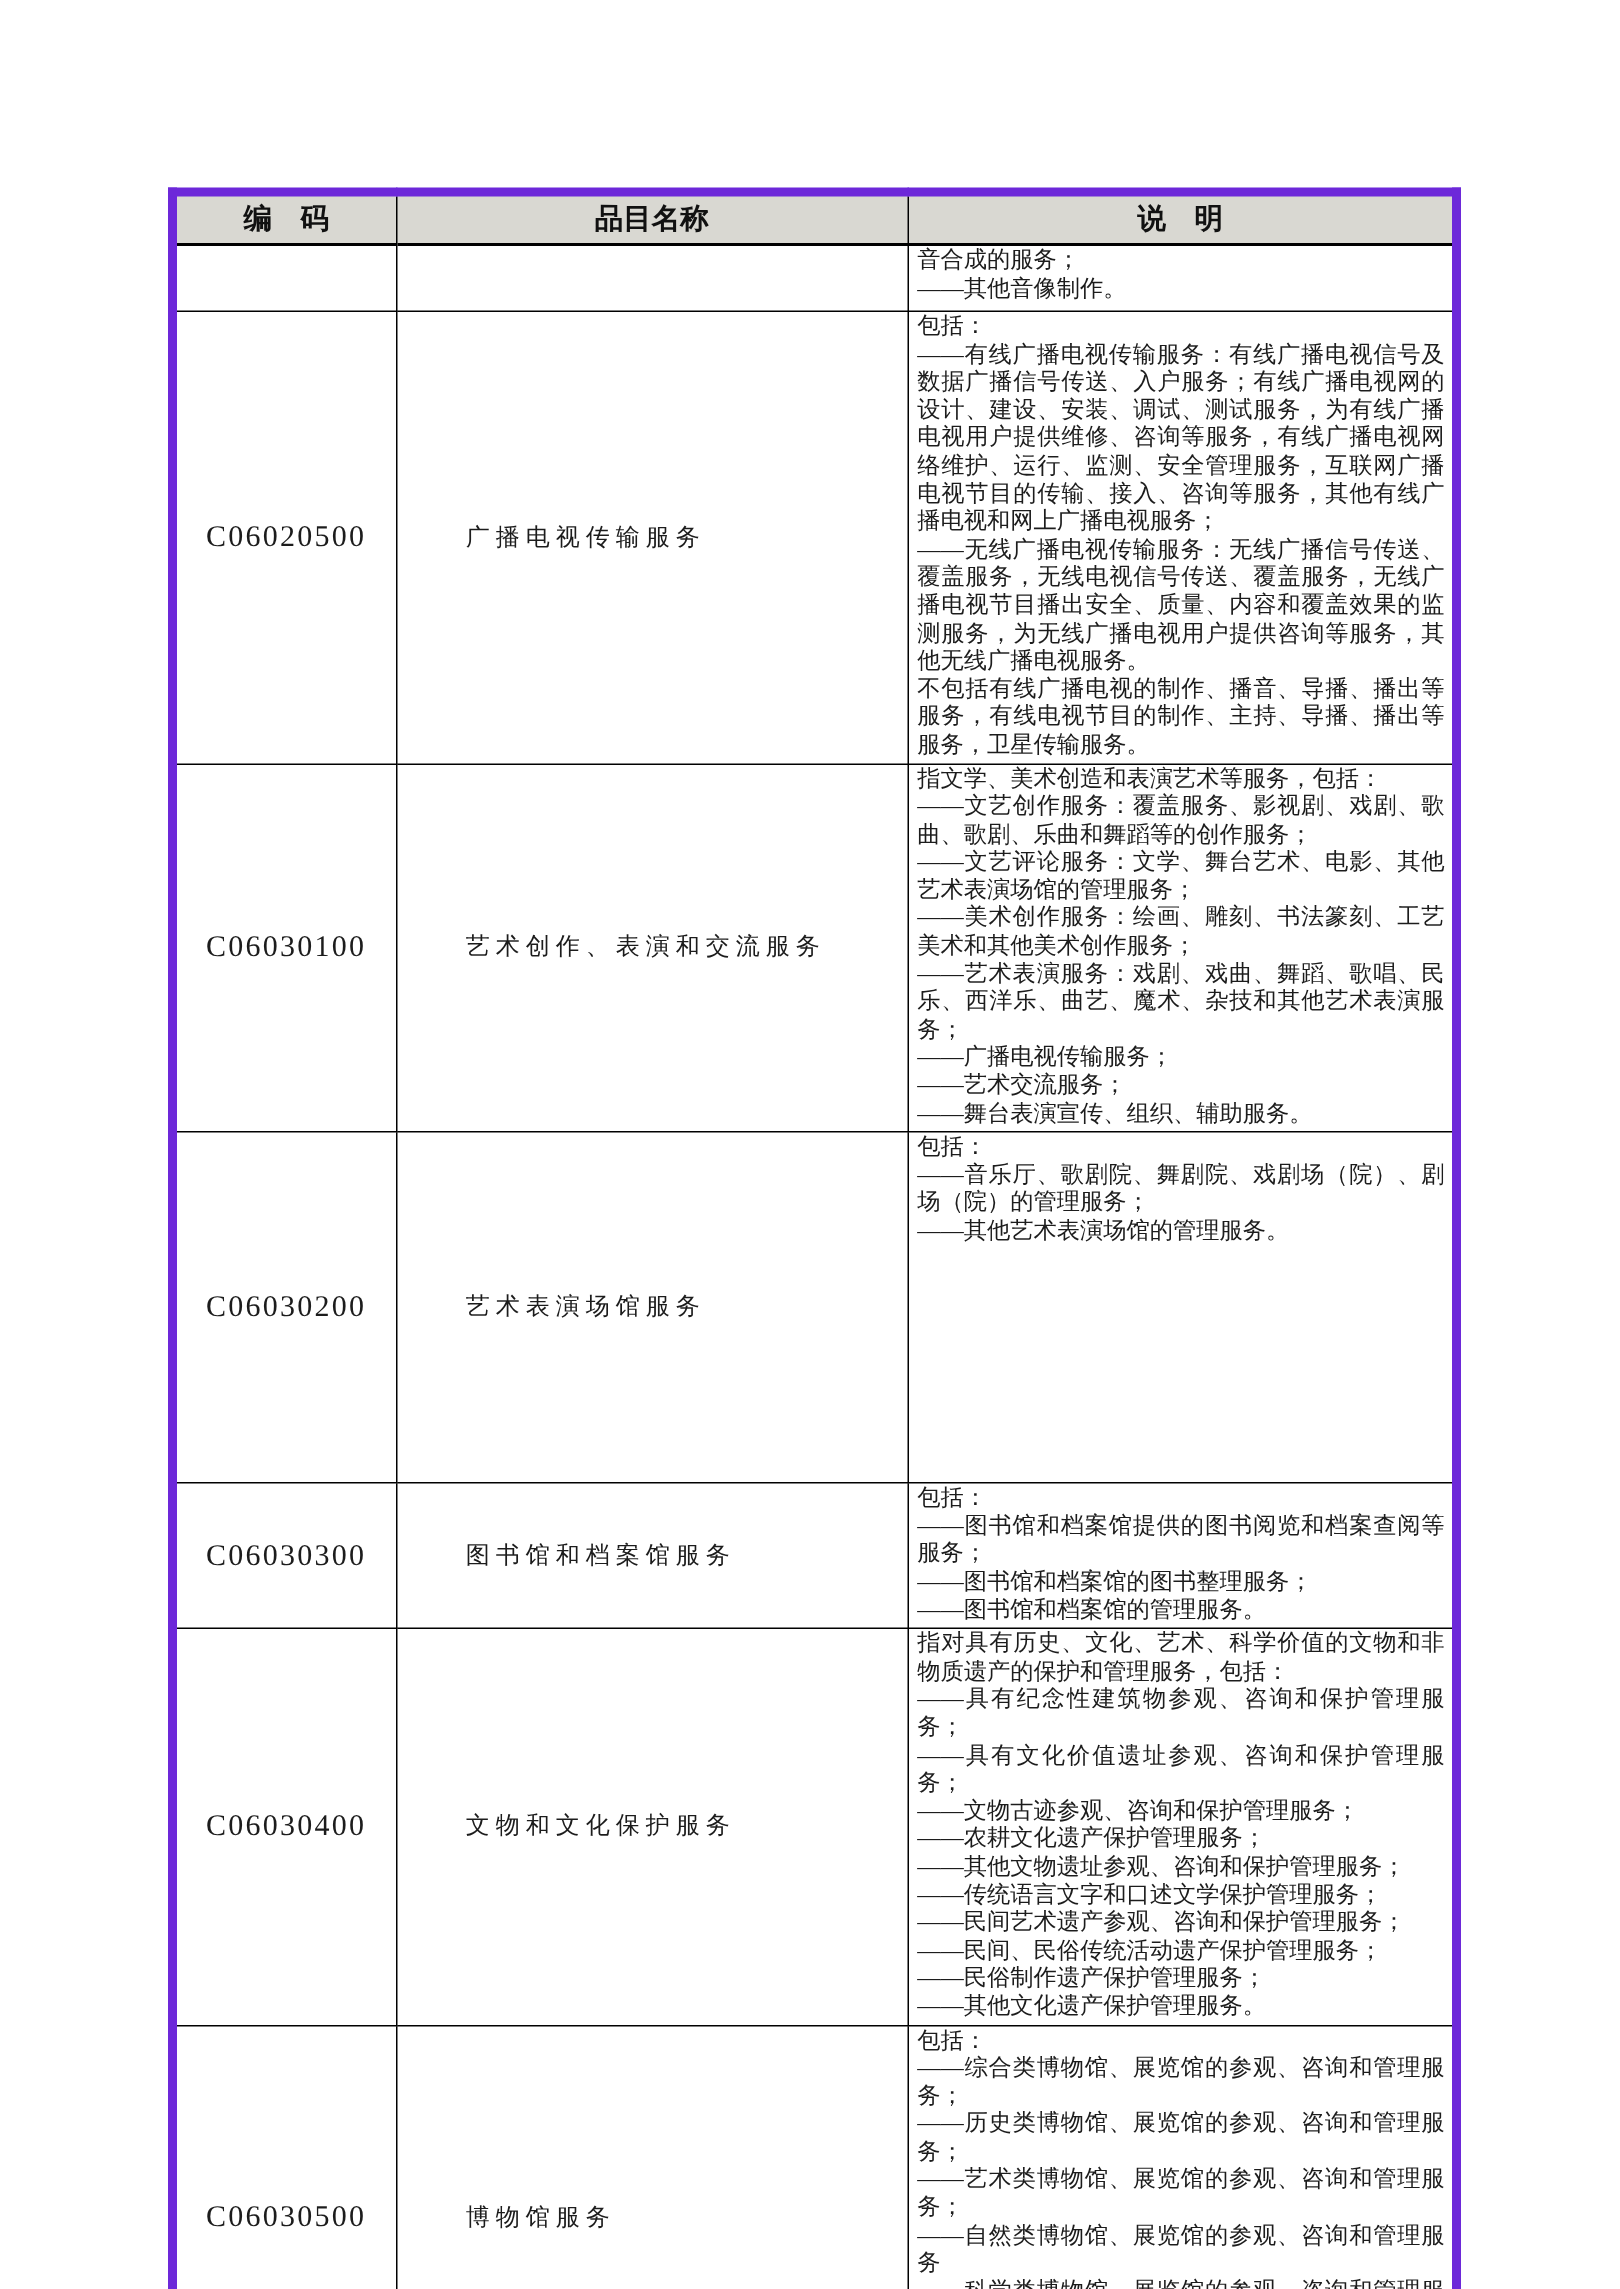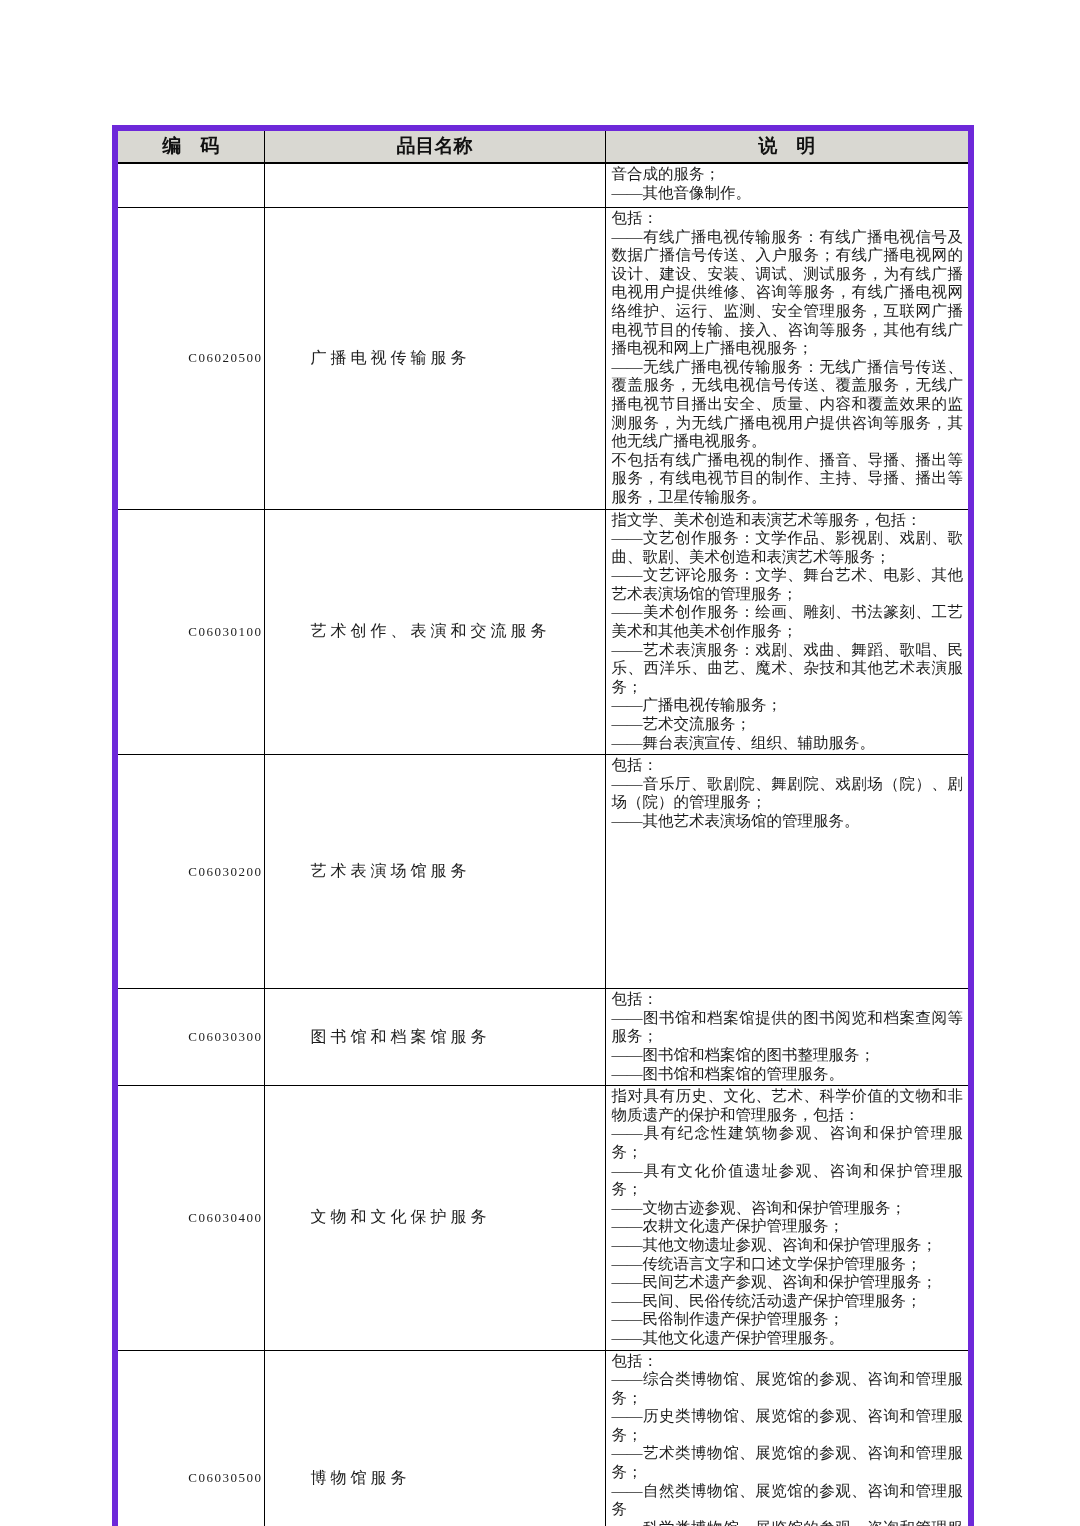--- a/index.html
+++ b/index.html
@@ -45,23 +45,23 @@
     text-align: center;
     color: #111;
   }
   td {
     border: 1px solid #000;
     vertical-align: top;
     font-size: 15.5px;
     overflow: hidden;
   }
   td.code-cell {
-    text-align: right;
+    text-align: center;
     vertical-align: middle;
-    font-size: 13px;
+    font-size: 20px;
     letter-spacing: 1.5px;
     white-space: nowrap;
   }
   td.name-cell {
     vertical-align: middle;
     padding-left: 46px;
     padding-right: 8px;
     font-size: 16px;
     letter-spacing: 4px;
   }
@@ -134,21 +134,21 @@
             <div class="desc-line">——有线广播电视传输服务：有线广播电视信号及数据广播信号传送、入户服务；有线广播电视网的设计、建设、安装、调试、测试服务，为有线广播电视用户提供维修、咨询等服务，有线广播电视网络维护、运行、监测、安全管理服务，互联网广播电视节目的传输、接入、咨询等服务，其他有线广播电视和网上广播电视服务；</div>
             <div class="desc-line">——无线广播电视传输服务：无线广播信号传送、覆盖服务，无线电视信号传送、覆盖服务，无线广播电视节目播出安全、质量、内容和覆盖效果的监测服务，为无线广播电视用户提供咨询等服务，其他无线广播电视服务。</div>
             <div class="desc-line">不包括有线广播电视的制作、播音、导播、播出等服务，有线电视节目的制作、主持、导播、播出等服务，卫星传输服务。</div>
           </td>
   </tr>
         <tr>
     <td class="code-cell">C06030100</td>
     <td class="name-cell">艺术创作、表演和交流服务</td>
     <td class="desc-cell">
             <div class="desc-line">指文学、美术创造和表演艺术等服务，包括：</div>
-            <div class="desc-line">——文艺创作服务：文学作品、影视剧、戏剧、歌曲、歌剧、美术创造和表演艺术等服务；</div>
+            <div class="desc-line">——文艺创作服务：覆盖服务、影视剧、戏剧、歌曲、歌剧、乐曲和舞蹈等的创作服务；</div>
             <div class="desc-line">——文艺评论服务：文学、舞台艺术、电影、其他艺术表演场馆的管理服务；</div>
             <div class="desc-line">——美术创作服务：绘画、雕刻、书法篆刻、工艺美术和其他美术创作服务；</div>
             <div class="desc-line">——艺术表演服务：戏剧、戏曲、舞蹈、歌唱、民乐、西洋乐、曲艺、魔术、杂技和其他艺术表演服务；</div>
             <div class="desc-line">——广播电视传输服务；</div>
             <div class="desc-line">——艺术交流服务；</div>
             <div class="desc-line">——舞台表演宣传、组织、辅助服务。</div>
           </td>
   </tr>
         <tr>
     <td class="code-cell">C06030200</td>

